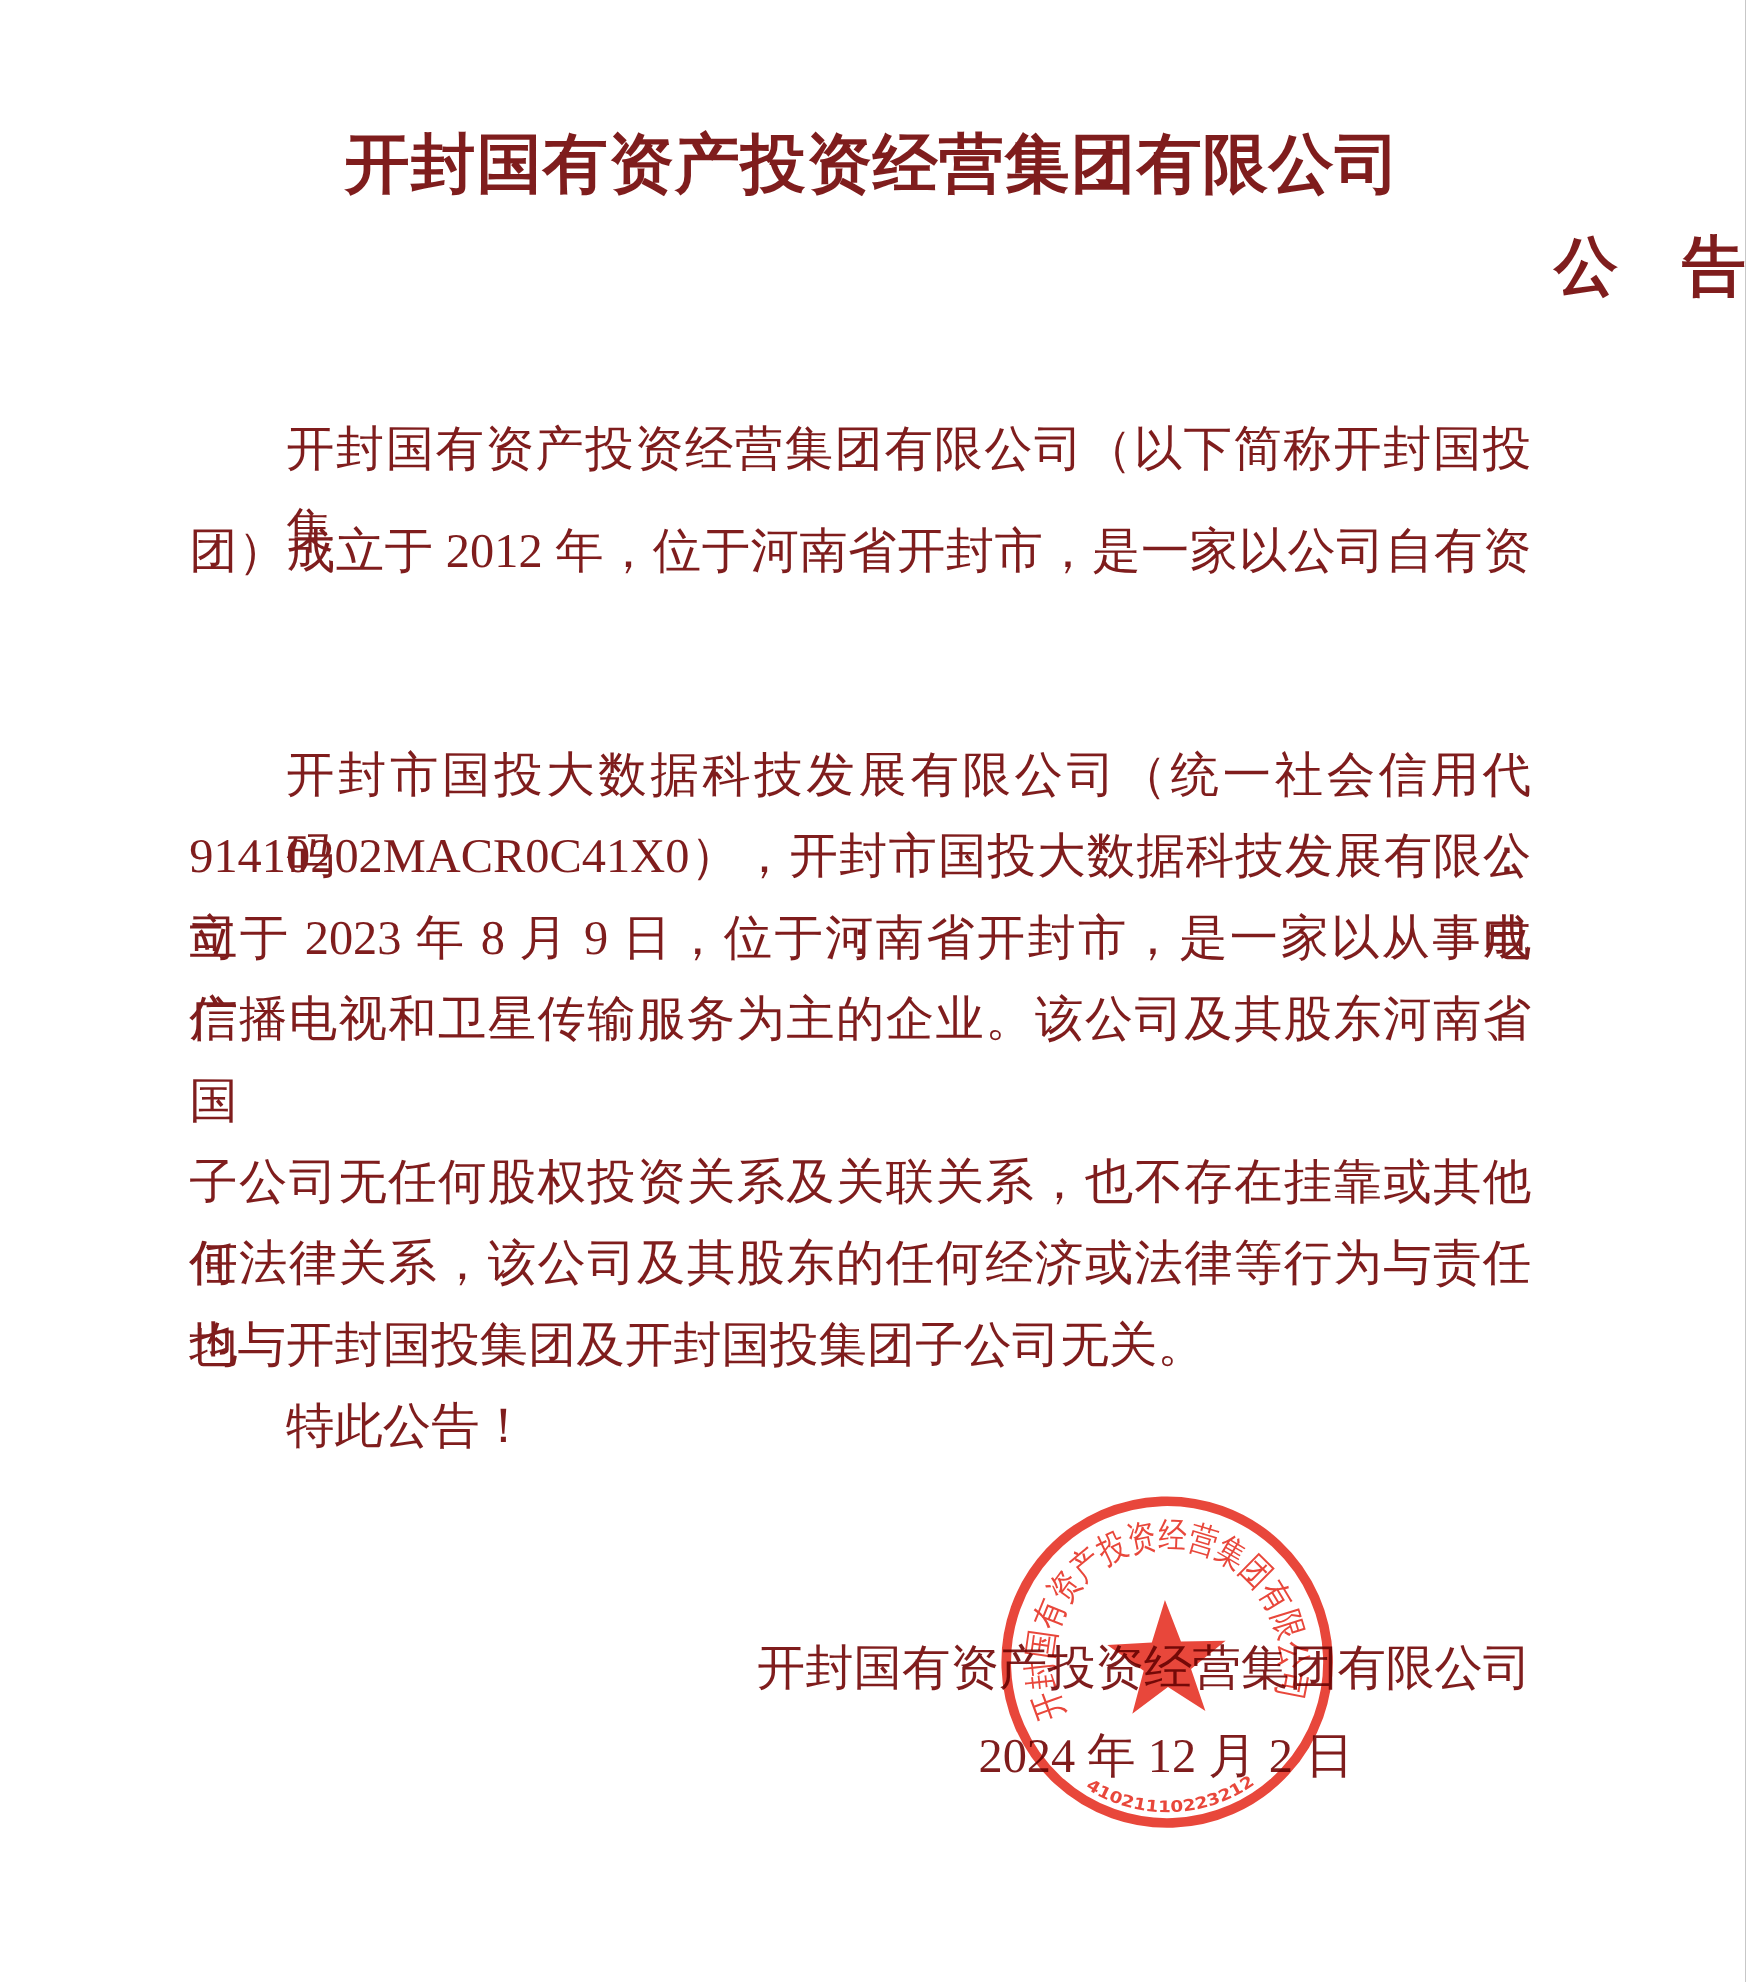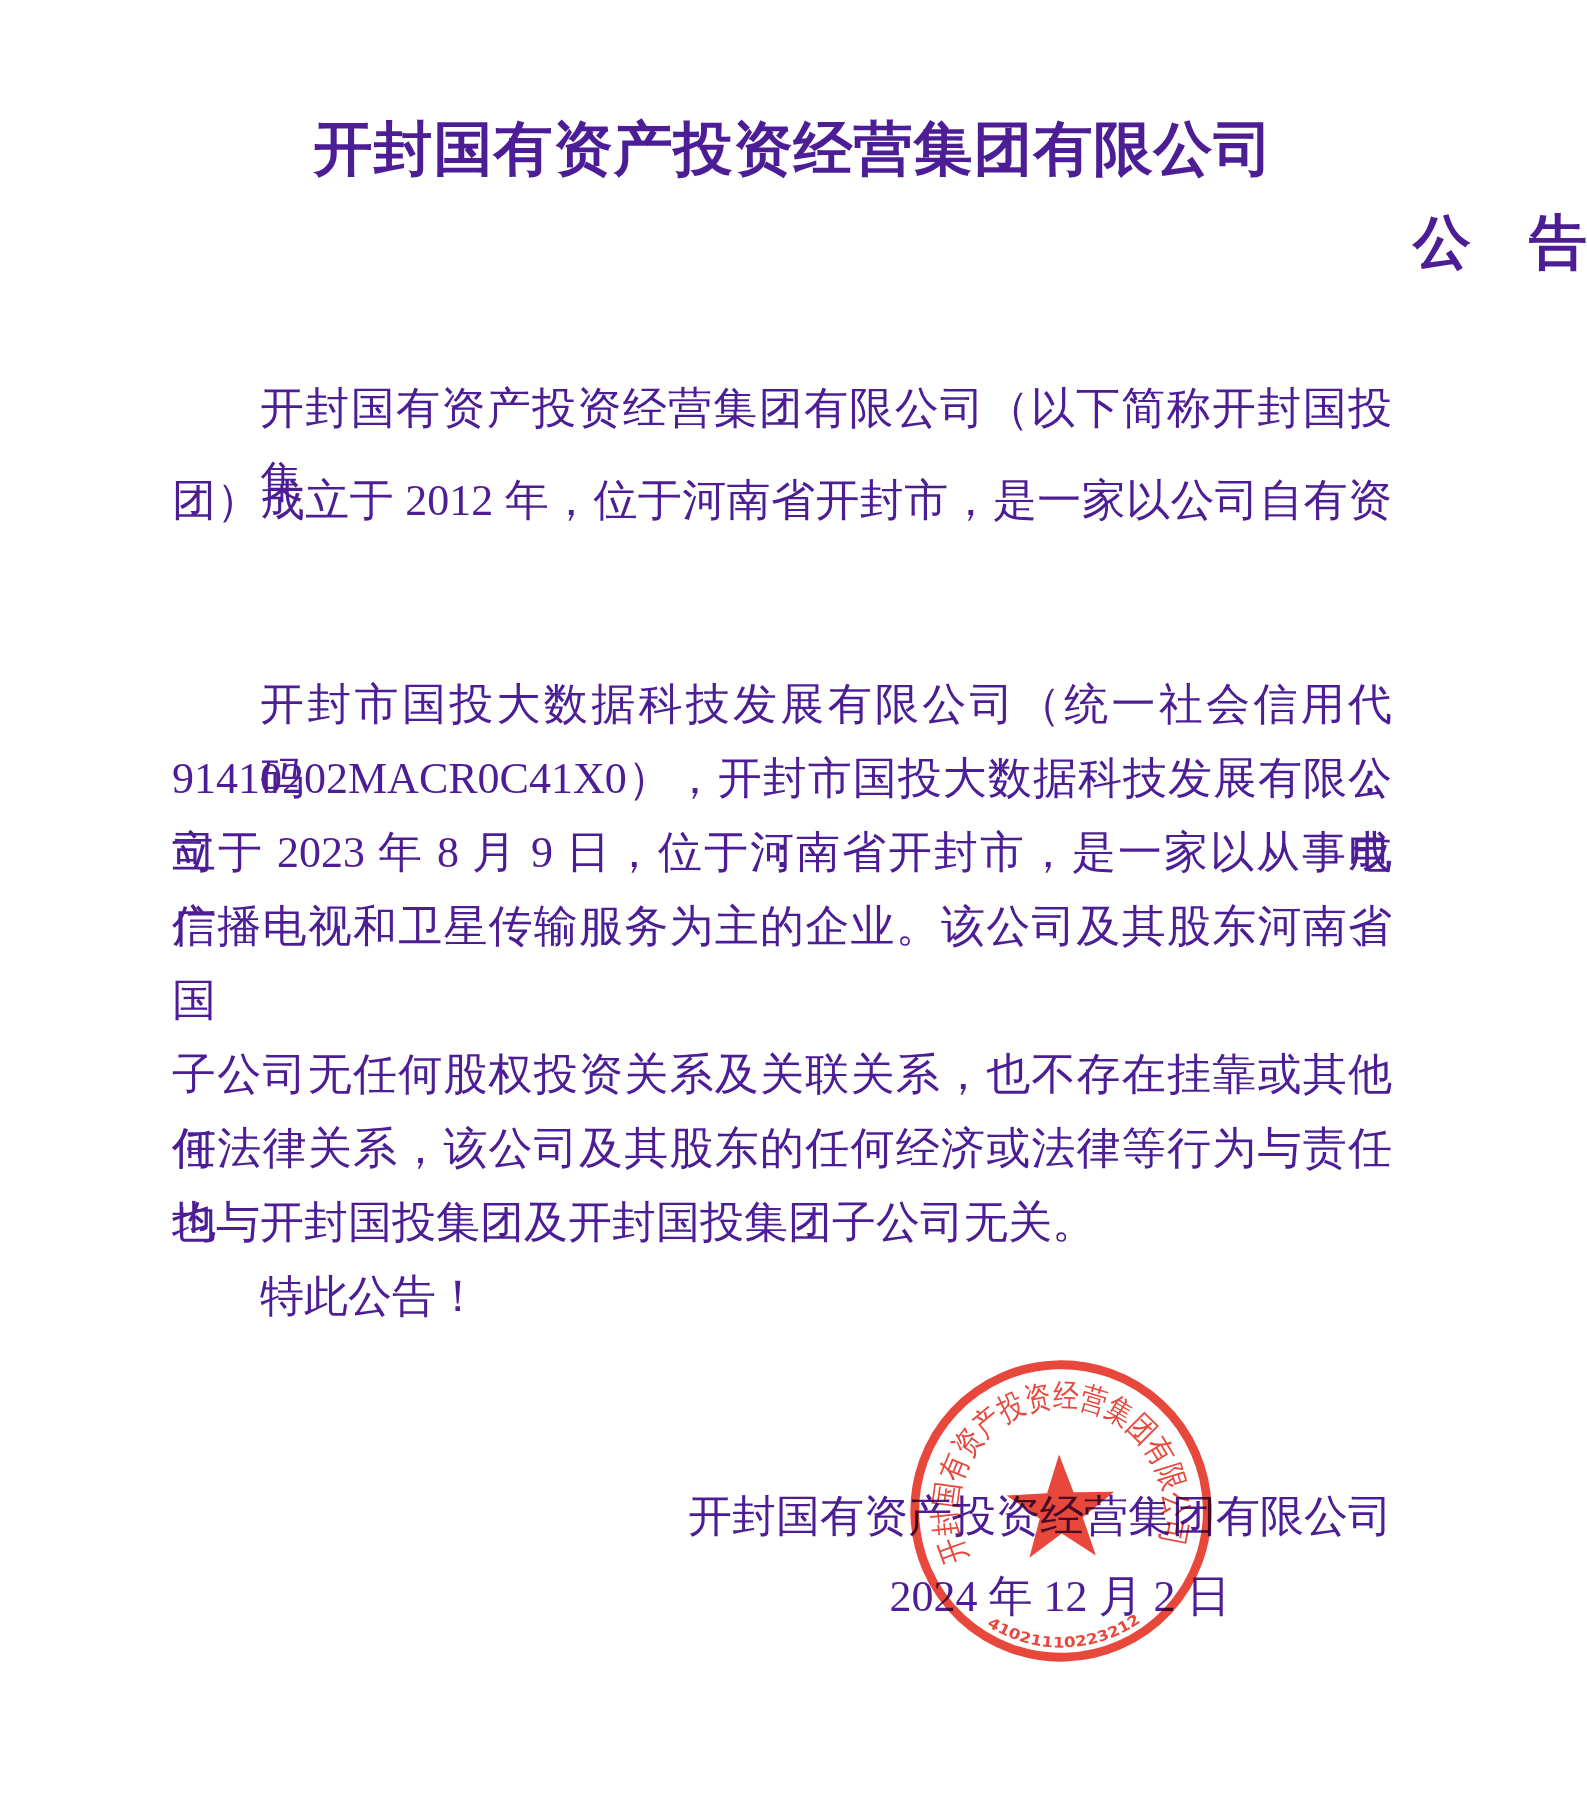--- a/index.html
+++ b/index.html
@@ -2,21 +2,21 @@
 <html><head>
 <meta charset="utf-8">
 <style>
   html, body { margin: 0; padding: 0; background: #888; }
   .page {
     position: relative;
     width: 1587px;
     height: 1802px;
     margin: 0 auto;
     background: #ffffff;
-    color: #4c1d95;
+    color: #7f1d1d;
     font-family: "Liberation Serif", "DejaVu Serif", serif;
     overflow: hidden;
   }
   .doc-title {
     position: absolute;
     left: 0; right: 0;
     top: 112px;
     text-align: center;
     font-size: 59px;
     font-weight: 700;

